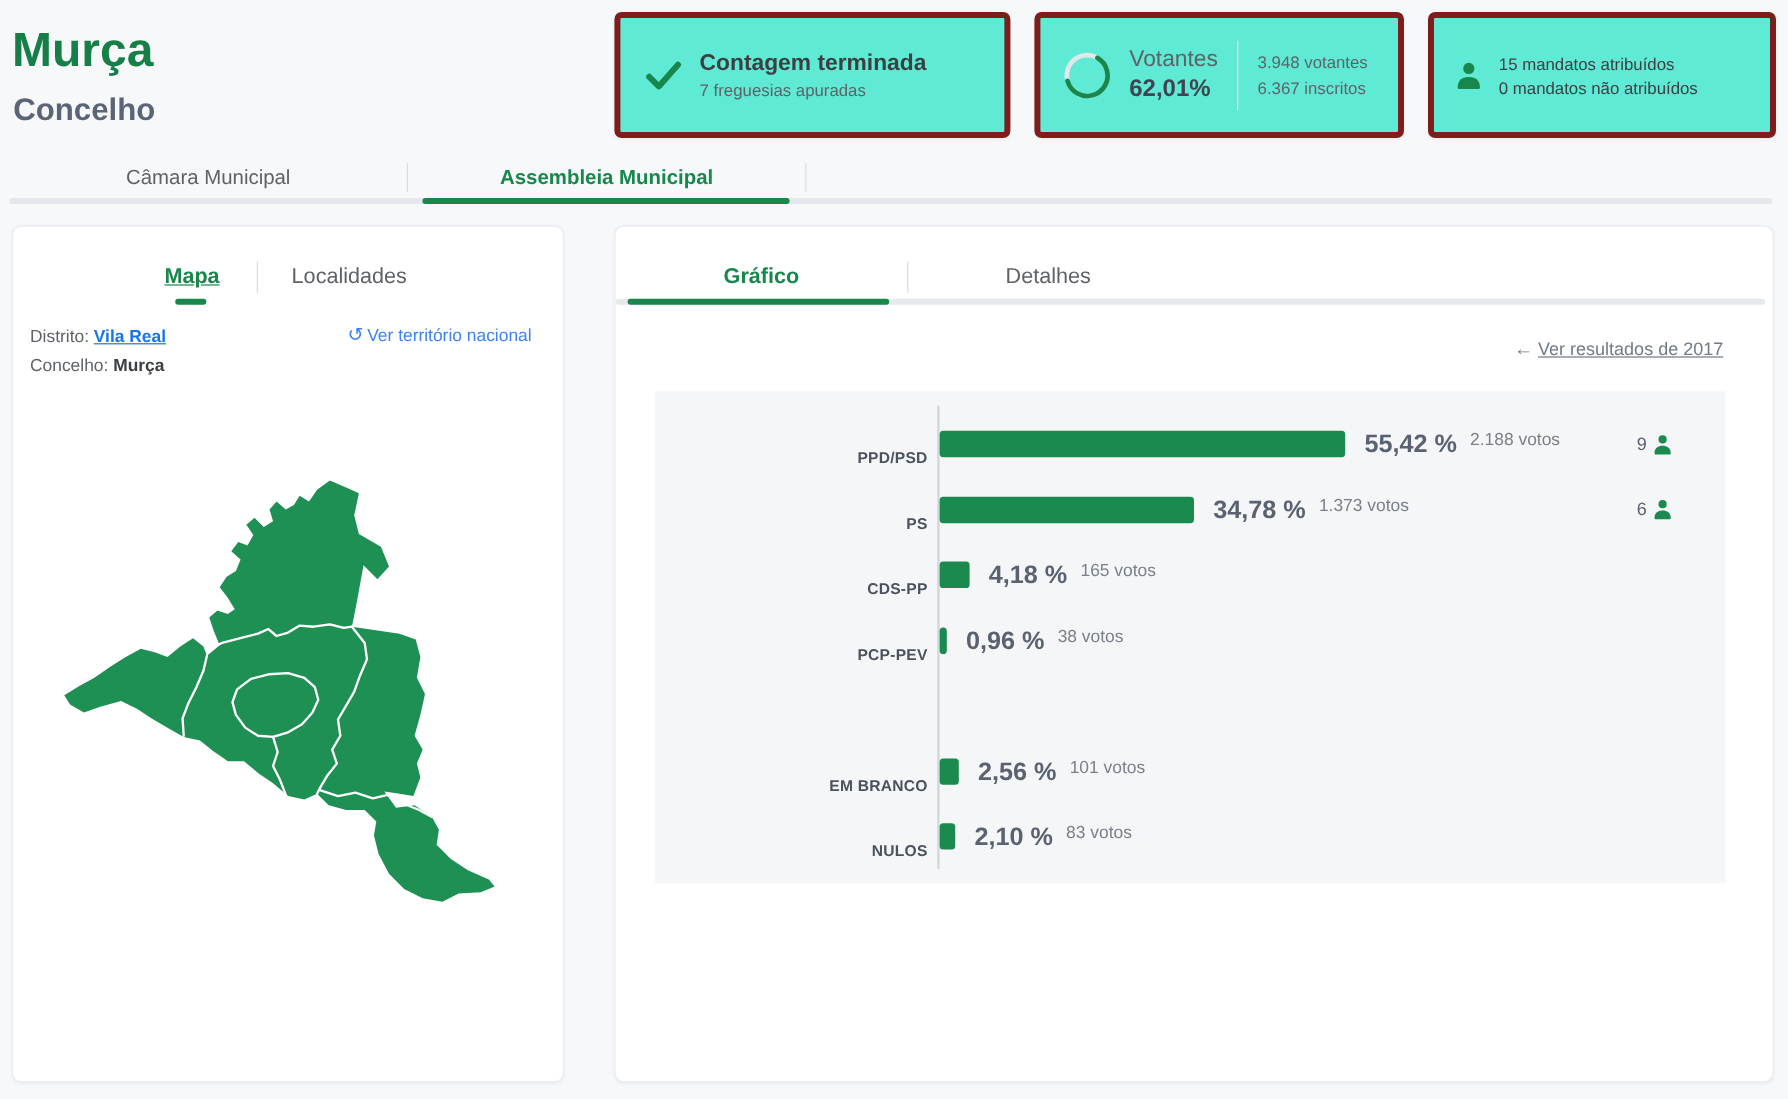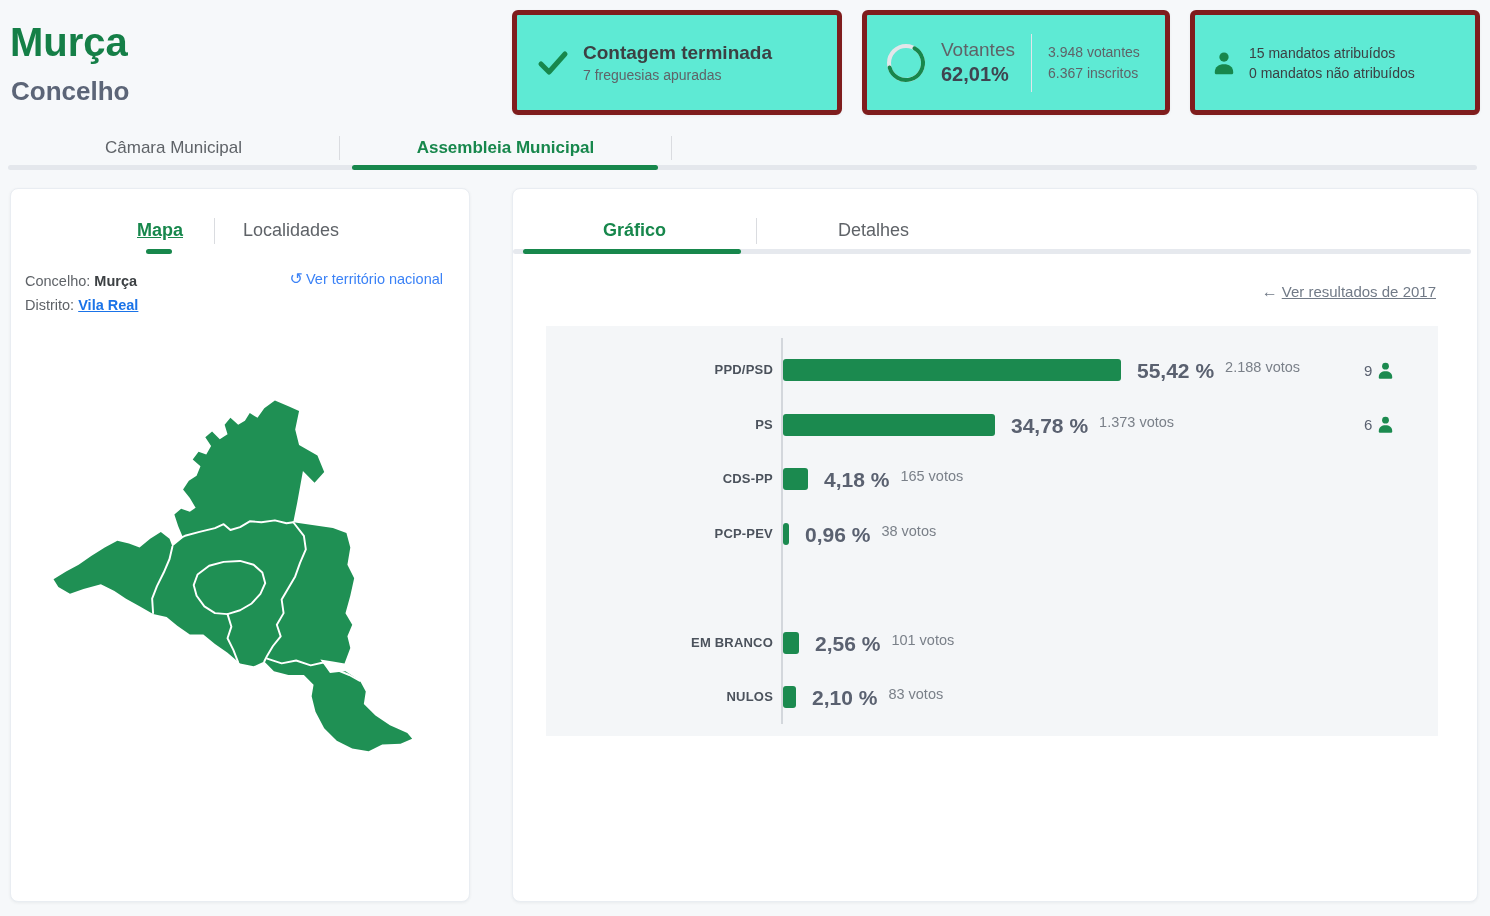--- a/index.html
+++ b/index.html
@@ -77,21 +77,21 @@
   .rp-track { position:absolute; left:0; top:60px; width:958px; height:5px; background:#e6e9ee; border-radius:3px; }
   .rp-active-bar { position:absolute; left:10px; top:60px; width:218px; height:5px; background:#17874c; border-radius:3px; }
   .rp-backlink { position:absolute; right:41px; top:94px; font-size:15px; color:#717a87; cursor:pointer; }
   .rp-backlink .link-text { text-decoration:underline; }
   .rp-backlink .arrow { margin-right:4px; font-size:16px; text-decoration:none; }
 
   
   .chart-panel { position:absolute; left:33px; top:137px; width:892px; height:410px; background:#f4f6f8; }
   .chart-axis { position:absolute; left:235px; top:12px; width:2px; height:386px; background:#d3d7dc; }
   .chart-row { position:absolute; left:0; height:22px; width:100%; }
-  .cr-label { position:absolute; left:0; top:0; width:227px; text-align:right; font-size:13px; font-weight:bold; color:#4b525c; line-height:22px; letter-spacing:.2px; }
+  .cr-label { position:absolute; left:0; top:12px; width:227px; text-align:right; font-size:13px; font-weight:bold; color:#4b525c; line-height:22px; letter-spacing:.2px; }
   .cr-bar { position:absolute; left:237px; top:0; height:22px; background:#1b8a4f; border-radius:3px; }
   .cr-values { position:absolute; top:0; height:22px; white-space:nowrap; display:flex; align-items:flex-start; gap:11px; }
   .cr-pct { font-size:21px; font-weight:bold; color:#5a6170; }
   .cr-votes { font-size:14.5px; color:#7a8089; }
   .cr-mand { position:absolute; left:818px; top:-1px; height:24px; display:flex; align-items:center; gap:4px; }
   .cr-mand-num { font-size:15px; color:#5a6170; }
   .person-icon svg { display:block; }
 </style>
 </head>
 <body>
@@ -154,26 +154,26 @@
 <div class="abs panel panel-left">
   <div class="lp-tabs">
     <span class="lp-tab lp-tab-mapa">Mapa</span>
     <span class="lp-tab lp-tab-local">Localidades</span>
   </div>
   <div class="lp-tab-div"></div>
   <div class="lp-tab-underline"></div>
 
   <div class="lp-info">
     <div class="lp-row">
+      <span>Distrito:</span>
+      <span class="lp-link">Vila Real</span>
+    </div>
+    <div class="lp-row">
       <span>Concelho:</span>
       <span class="lp-strong">Murça</span>
-    </div>
-    <div class="lp-row">
-      <span>Distrito:</span>
-      <span class="lp-link">Vila Real</span>
     </div>
     <div class="lp-reset"><span class="undo-glyph">↺</span><span class="link-text">Ver território nacional</span></div>
   </div>
 
   <svg class="map-svg" viewBox="0 0 450 420" preserveAspectRatio="xMidYMid meet">
     <g fill="#1f9054" stroke="none">
       <path d="M258,16 L272,22 L283,27 L279,46 L283,62 L302,73 L309,90 L299,101 L287,89 L281,122 L277,142
                L318,148 L332,153 L336,168 L333,186 L340,200 L336,218 L331,236 L338,248 L333,260 L336,272 L330,288
                L318,286 L305,284 L315,298 L331,296 L346,306 L352,317 L350,330 L362,342 L377,352 L395,360 L400,366
                L388,371 L369,372 L355,379 L338,376 L322,368 L309,355 L300,338 L296,322 L298,310 L288,300

